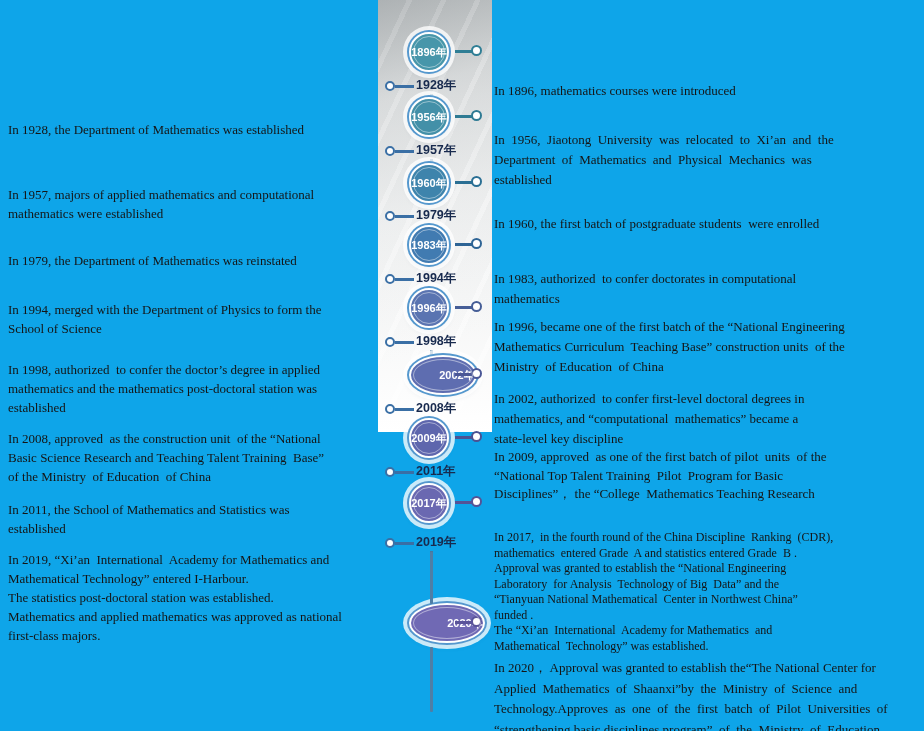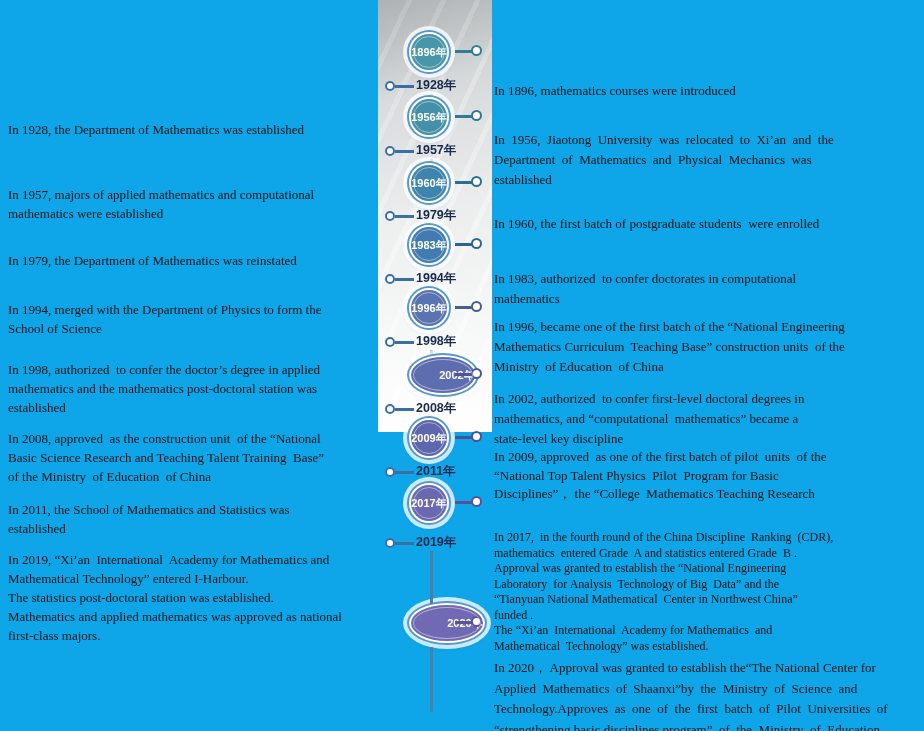--- a/index.html
+++ b/index.html
@@ -195,21 +195,21 @@
         <div class="line">Mathematics Curriculum  Teaching Base” construction units  of the</div>
         <div class="line">Ministry  of Education  of China</div>
       </div>
       <div class="event" style="top: 350px; font-size: 13px; line-height: 20px;">
         <div class="line">In 2002, authorized  to confer first-level doctoral degrees in</div>
         <div class="line">mathematics, and “computational  mathematics” became a</div>
         <div class="line">state-level key discipline</div>
       </div>
       <div class="event" style="top: 409px; font-size: 13px; line-height: 18.5px;">
         <div class="line">In 2009, approved  as one of the first batch of pilot  units  of the</div>
-        <div class="line">“National Top Talent Physics  Pilot  Program for Basic</div>
+        <div class="line">“National Top Talent Training  Pilot  Program for Basic</div>
         <div class="line">Disciplines”， the “College  Mathematics Teaching Research</div>
       </div>
       <div class="event" style="top: 491px; font-size: 12px; line-height: 15.5px;">
         <div class="line">In 2017,  in the fourth round of the China Discipline  Ranking  (CDR),</div>
         <div class="line">mathematics  entered Grade  A and statistics entered Grade  B .</div>
         <div class="line">Approval was granted to establish the “National Engineering</div>
         <div class="line">Laboratory  for Analysis  Technology of Big  Data” and the</div>
         <div class="line">“Tianyuan National Mathematical  Center in Northwest China”</div>
         <div class="line">funded .</div>
         <div class="line">The “Xi’an  International  Academy for Mathematics  and</div>

